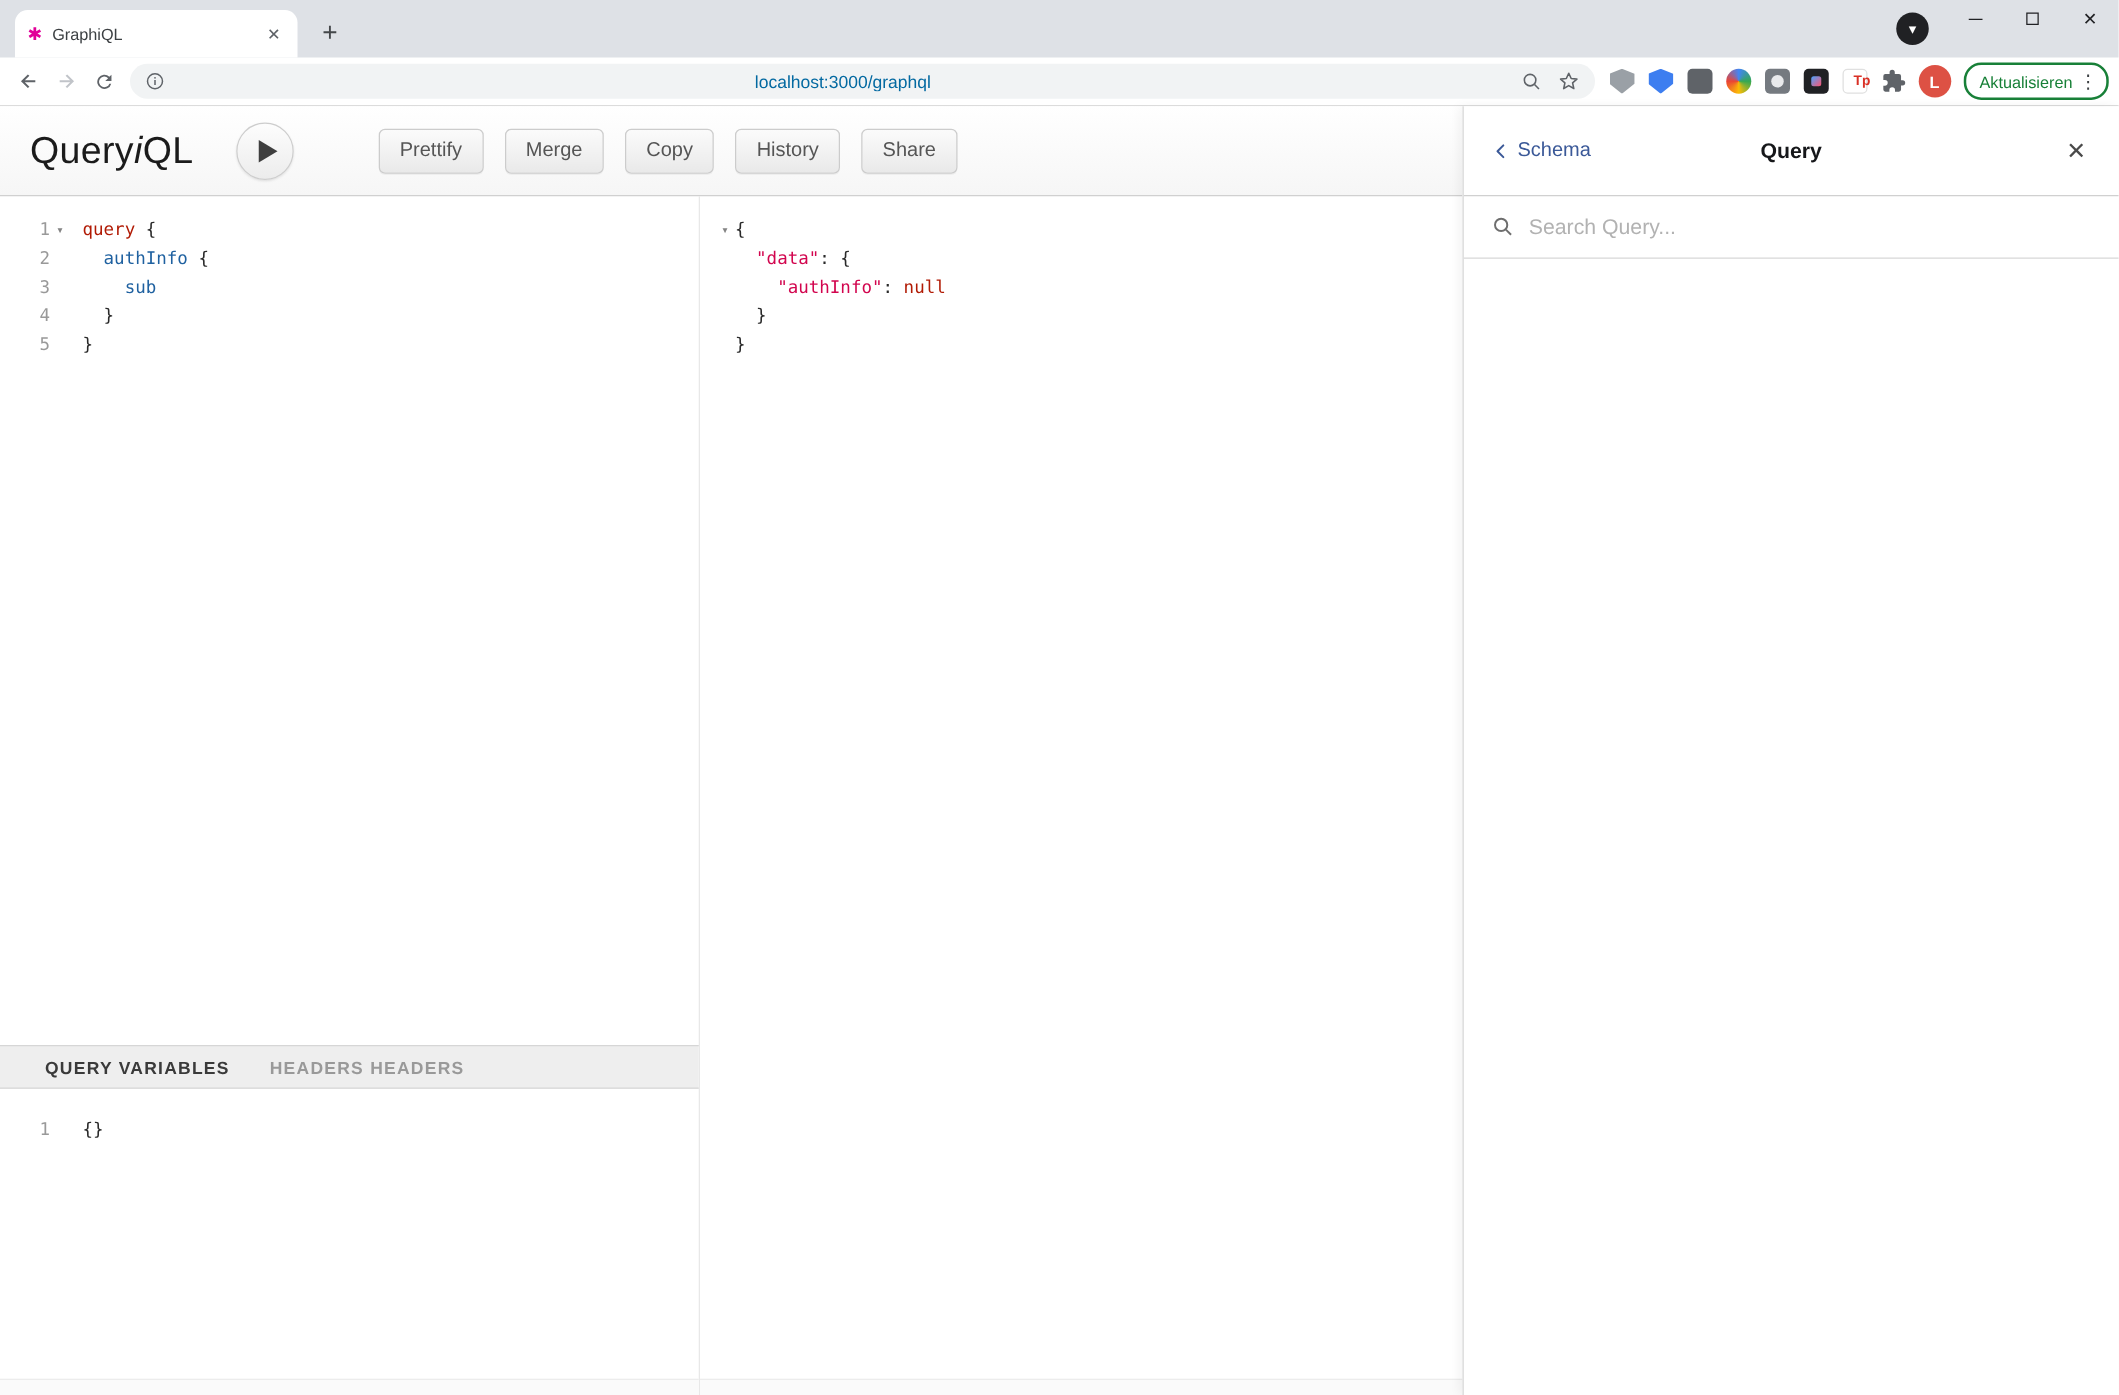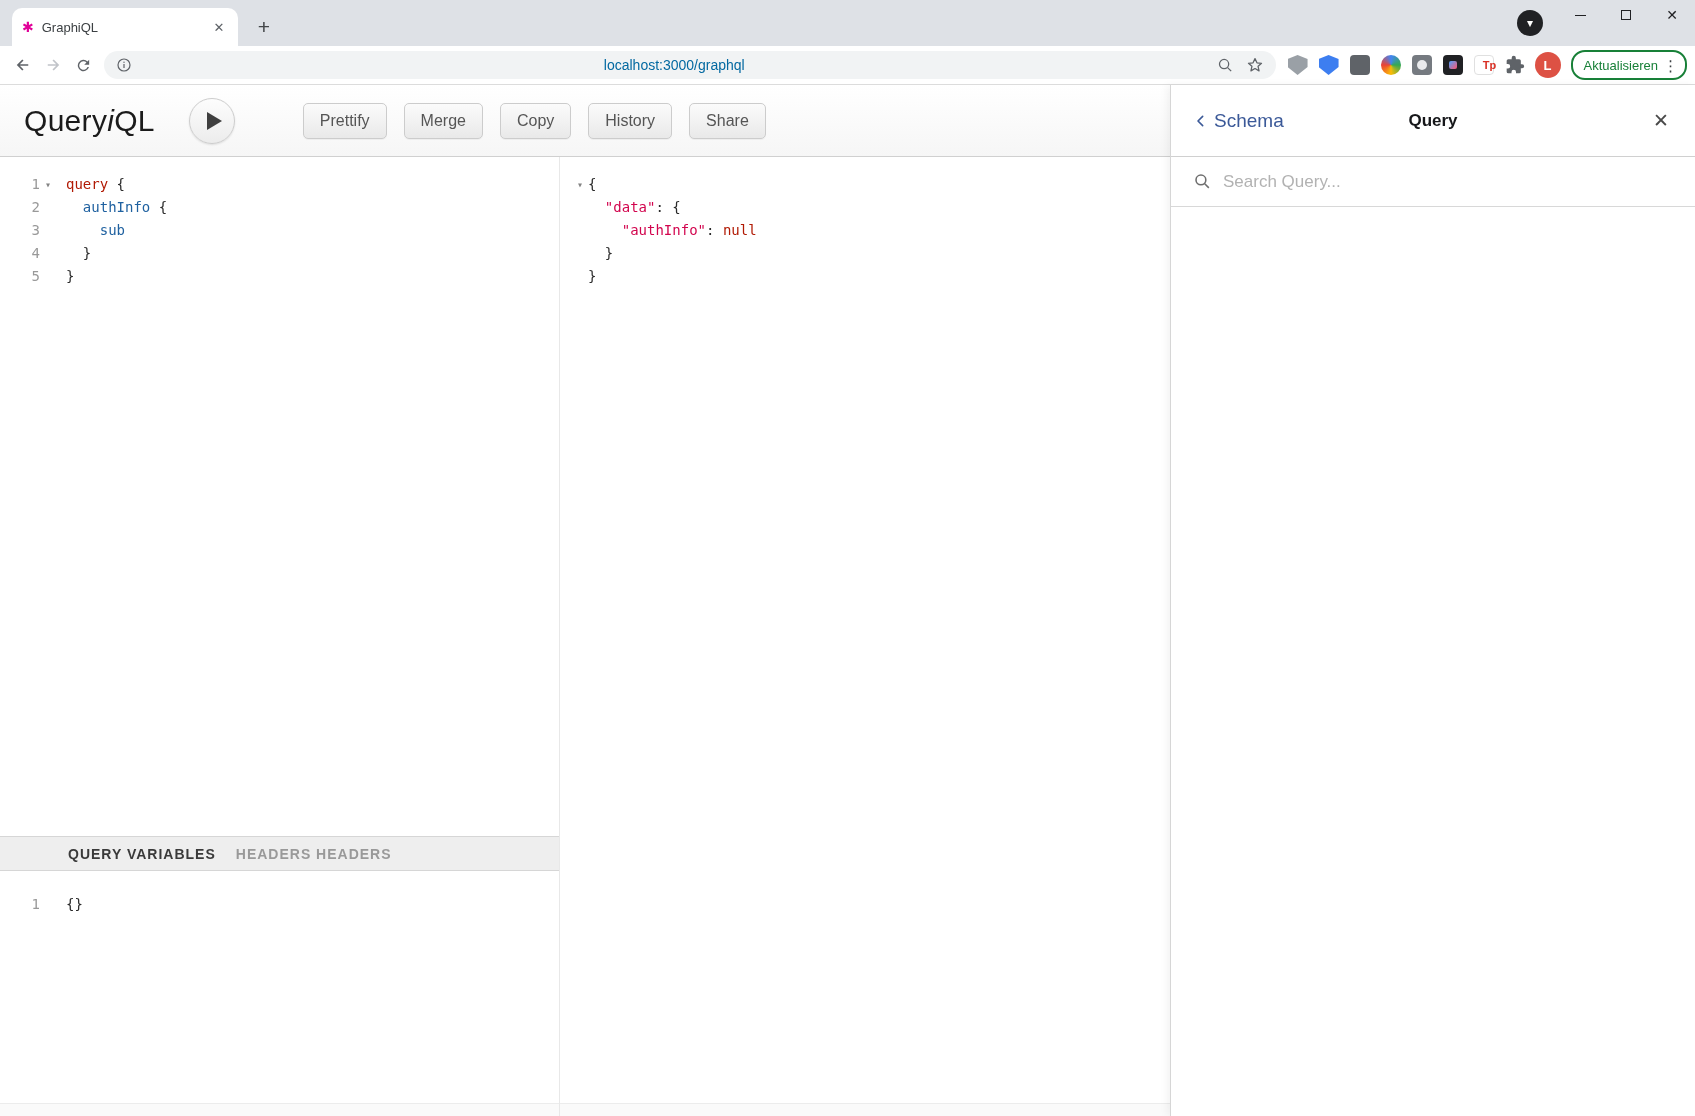--- a/index.html
+++ b/index.html
@@ -74,36 +74,36 @@
   .cm-line { display:flex; height:23px; line-height:23px; white-space:pre; }
   .cm-gutter { width:40px; text-align:right; color:#999; flex:0 0 auto; }
   .cm-fold { width:16px; text-align:center; color:#848484; font-size:10px; flex:0 0 auto; }
   .cm-code { padding-left:10px; }
   .tok-keyword { color:#B11A04; }
   .tok-property { color:#1F61A0; }
   .tok-def { color:#D2054E; }
   .tok-punc { color:#2a2a2a; }
 
   .var-title-bar { height:35px; min-height:35px; background:#eeeeee; border-top:1px solid #d6d6d6;
-    border-bottom:1px solid #d6d6d6; display:flex; align-items:center; padding-left:68px; gap:20px; }
+    border-bottom:1px solid #d6d6d6; display:flex; align-items:center; padding-left:36px; gap:32px; }
   .var-tab { font-size:14px; font-weight:bold; letter-spacing:1px; color:#999; cursor:default; }
   .var-tab.active { color:#3a3a3a; }
   .var-editor { height:232px; min-height:232px; padding-top:22px; overflow:hidden; }
   .bottom-strip { height:13px; min-height:13px; background:#fafafa; border-top:1px solid #ececec; }
 
   .result-pane { flex:1; display:flex; flex-direction:column; min-width:0; }
   .result-code { flex:1; padding:16px 0 0 12px; overflow:hidden; }
   .result-code .cm-code { padding-left:0; }
 
   
   .doc-panel { flex:1; display:flex; flex-direction:column; border-left:1px solid #d6d6d6;
     box-shadow:-3px 0 8px rgba(0,0,0,0.05); background:#fff; }
   .doc-header { height:72px; min-height:72px; display:flex; align-items:center; padding:0 22px;
     border-bottom:1px solid #d0d0d0; position:relative; }
-  .doc-back { display:flex; align-items:center; gap:5px; color:#3B5998; font-size:19px; z-index:1; }
+  .doc-back { display:flex; align-items:center; gap:5px; color:#3B5998; font-size:16px; z-index:1; }
   .doc-title { position:absolute; left:0; right:0; text-align:center; font-weight:bold; font-size:17px; color:#16171a; }
   .doc-close { margin-left:auto; color:#4a4a4a; font-size:19px; z-index:1; padding:4px; }
   .doc-search { height:50px; min-height:50px; display:flex; align-items:center; gap:11px; padding:0 22px;
     border-bottom:1px solid #d8d8d8; }
   .doc-search input { flex:1; border:none; outline:none; font-size:17px; color:#0f172a;
     font-family:"Liberation Sans", sans-serif; }
   .doc-search input::placeholder { color:#b2b2b2; }
   .doc-content { padding:26px 22px 0 22px; }
   .no-desc { font-size:17px; color:#33363b; }
   .fields-header { margin-top:52px; font-size:14px; font-weight:bold; letter-spacing:1.2px; color:#6d6d6d; }

